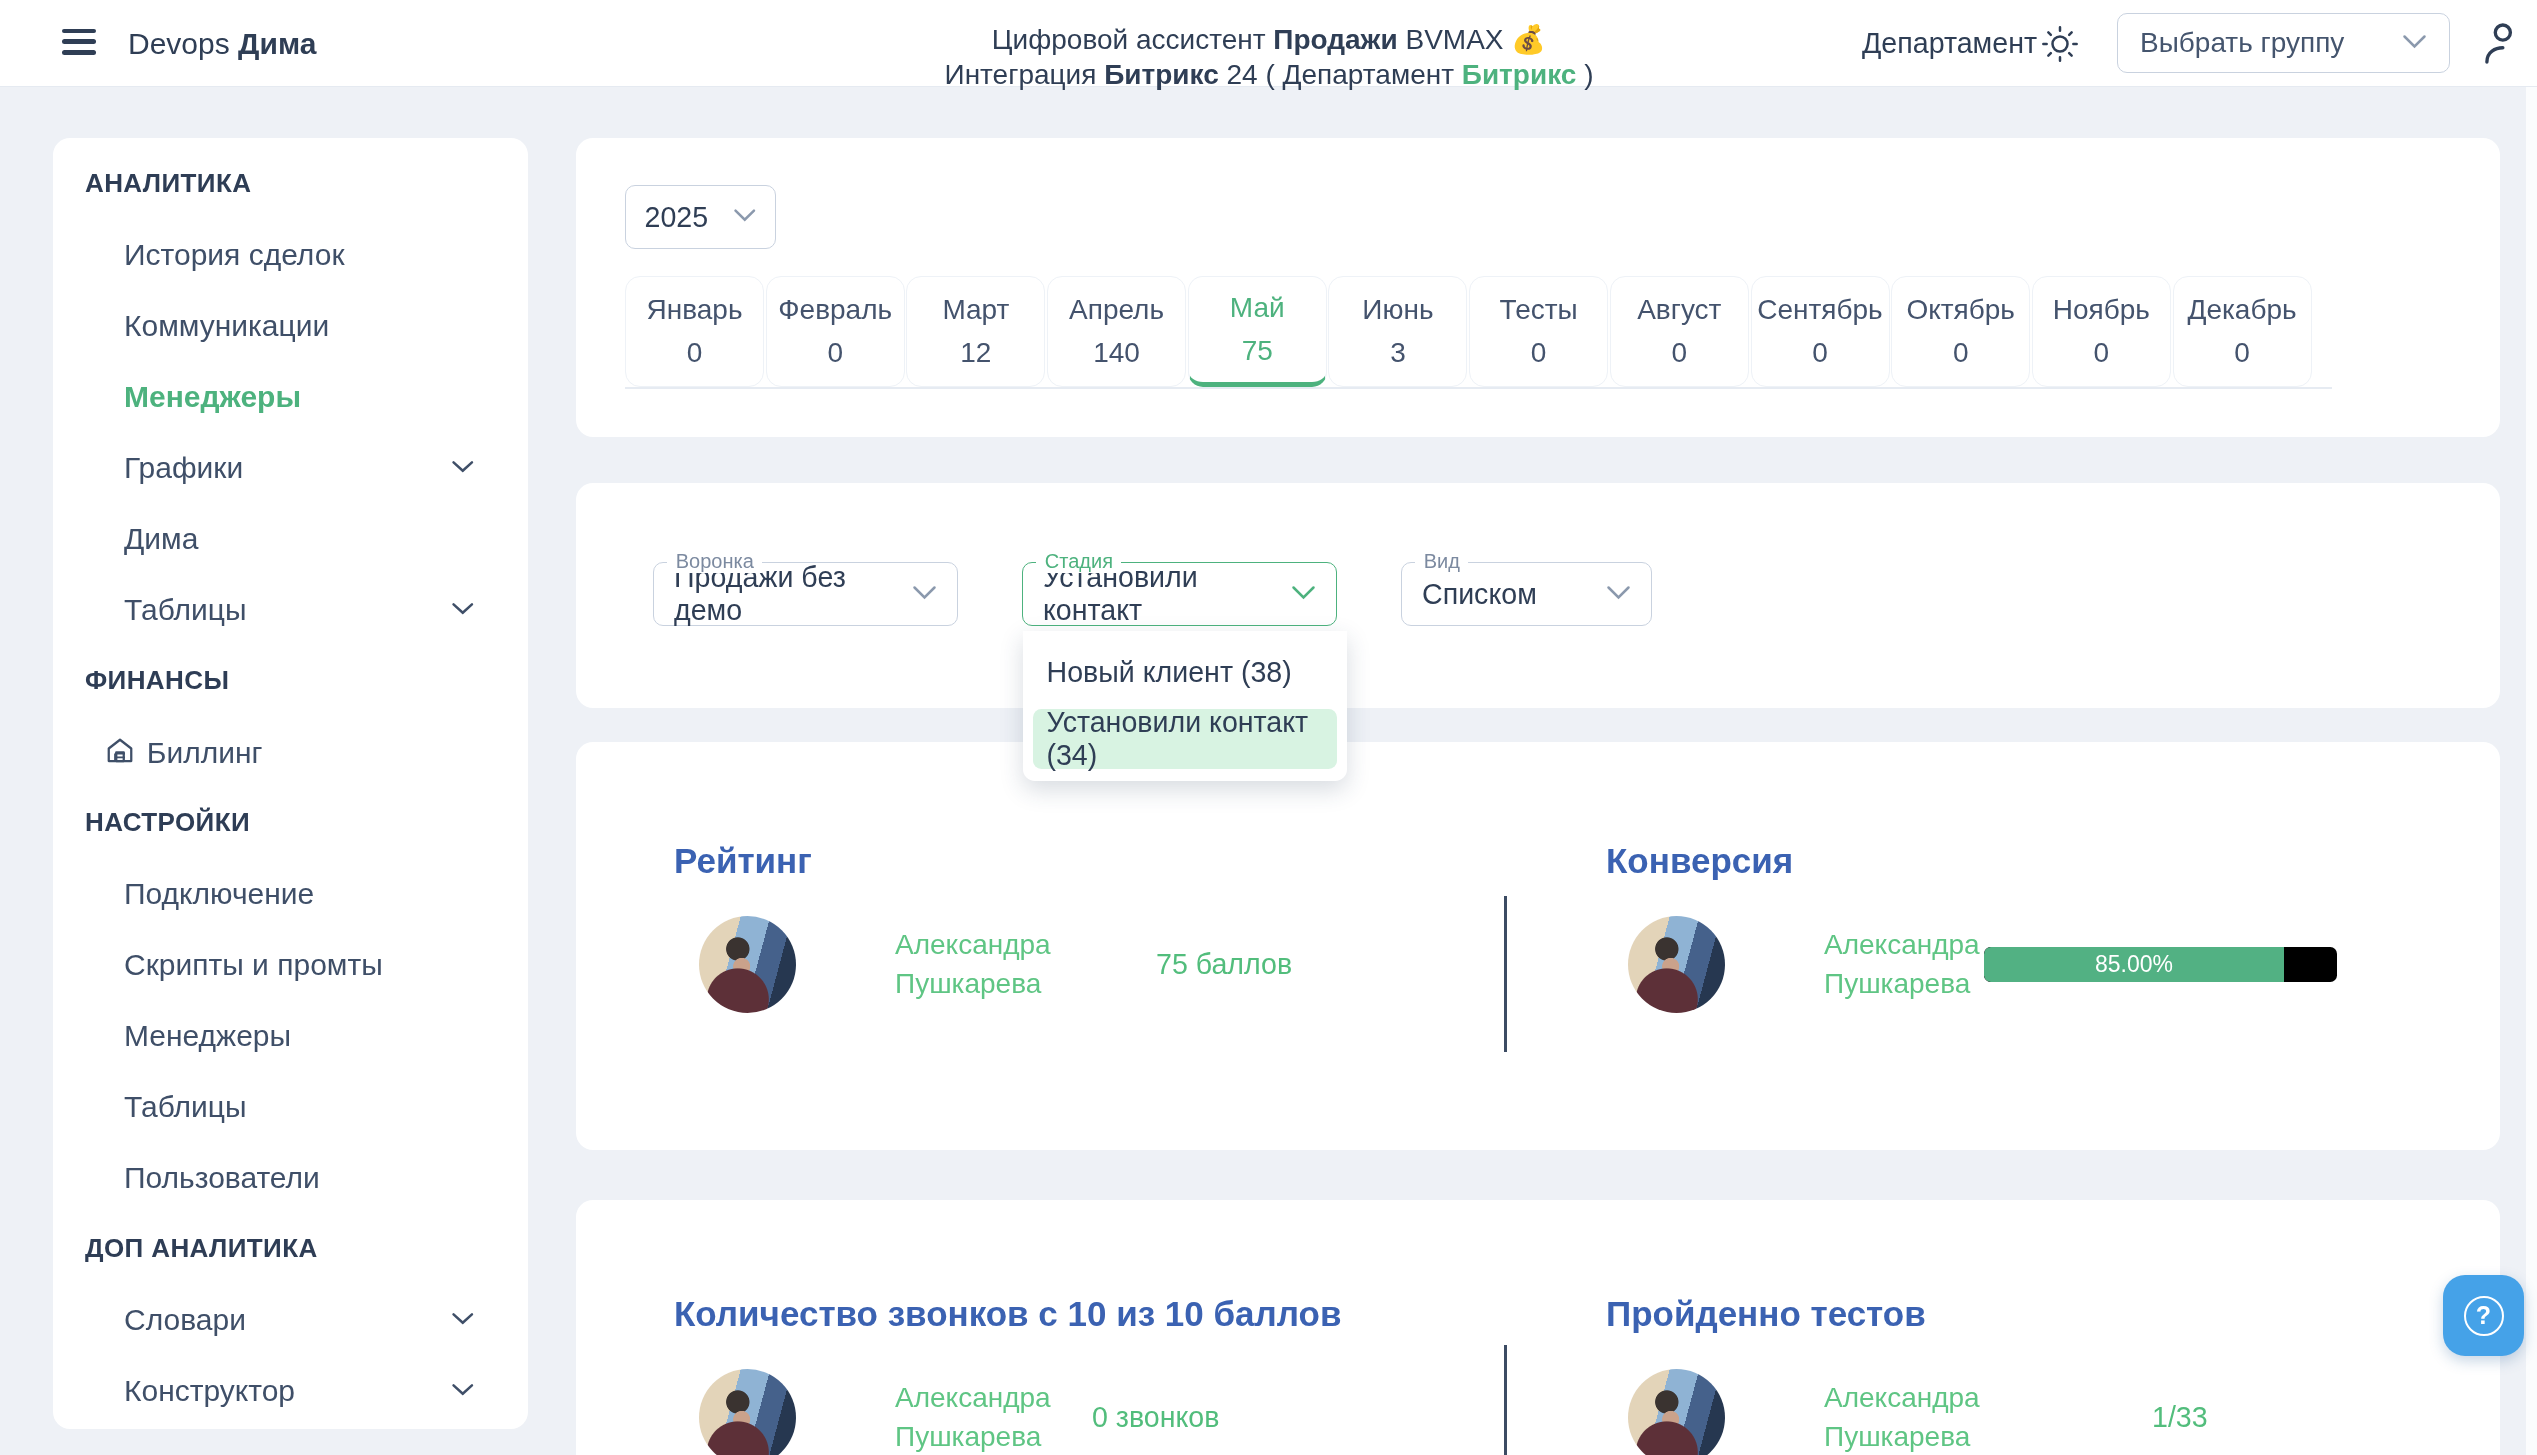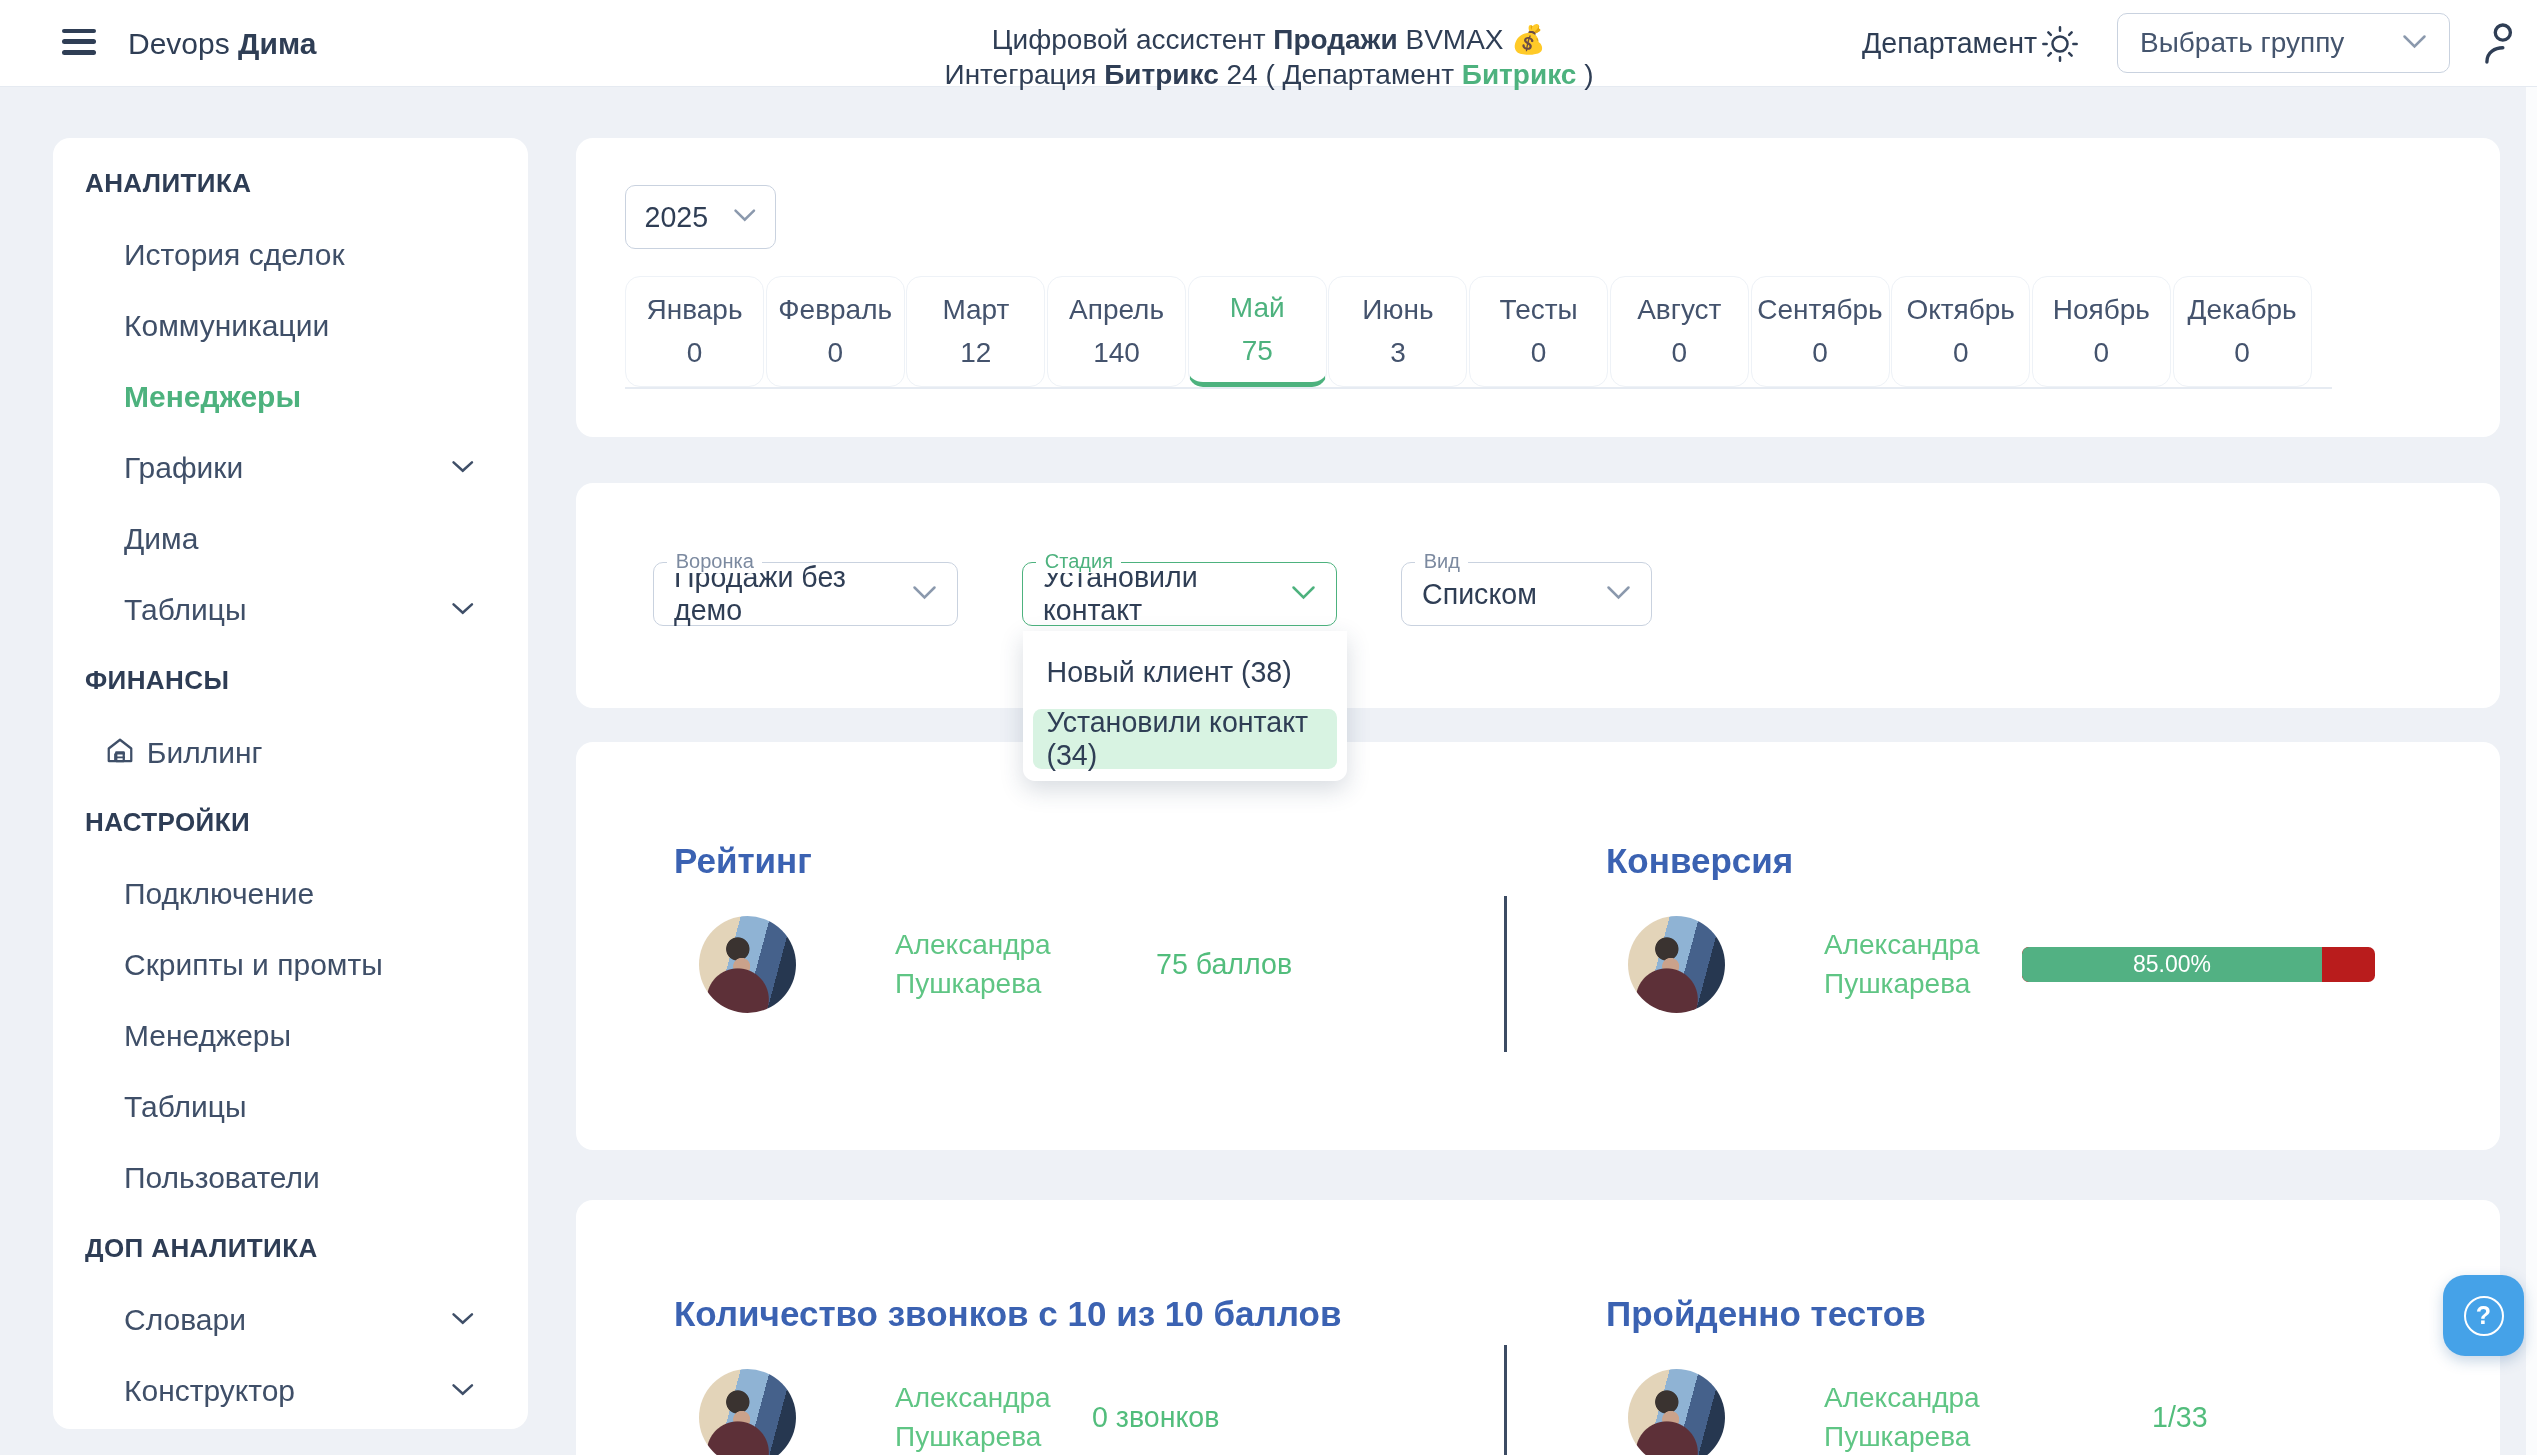--- a/index.html
+++ b/index.html
@@ -112,22 +112,22 @@
       radial-gradient(circle at 40% 86%, #5d3038 0 30%, rgba(0,0,0,0) 31%),
       radial-gradient(circle at 44% 52%, #caa28b 0 11%, rgba(0,0,0,0) 12%),
       radial-gradient(circle at 40% 34%, #3a3330 0 13%, rgba(0,0,0,0) 14%),
       linear-gradient(105deg, #e3d4b9 0 34%, #8fb3d4 34% 58%, #45618b 58% 76%, #263750 76%);
   }
   .pname { width:160px; margin-left:99px; font-size:28px; line-height:1.38; color:#5fc584; }
   .pvalue { font-size:28.6px; color:#52bd7c; }
   .v-rating { margin-left:101px; }
   .v-calls  { margin-left:37px; }
   .v-tests  { margin-left:168px; }
-  .progress { width:353px; height:35px; background:#b91c1c; border-radius:6.7px;
-              margin-left:38px; overflow:hidden; position:relative; }
+  .progress { width:353px; height:35px; background:#000000; border-radius:6.7px;
+              overflow:hidden; position:relative; }
   .progress .fill {
     height:100%; background:#52b183; border-radius:6.7px 0 0 6.7px;
     display:flex; align-items:center; justify-content:center;
   }
   .progress .ptext { color:#fff; font-size:23px; }
   
   .help-btn {
     position:absolute; left:2443px; top:1275px; width:81px; height:81px;
     background:#45a2e8; border-radius:22px; display:flex; align-items:center;
     justify-content:center; cursor:pointer; box-shadow:0 5px 13.4px rgba(30,90,150,0.25); z-index:30;

